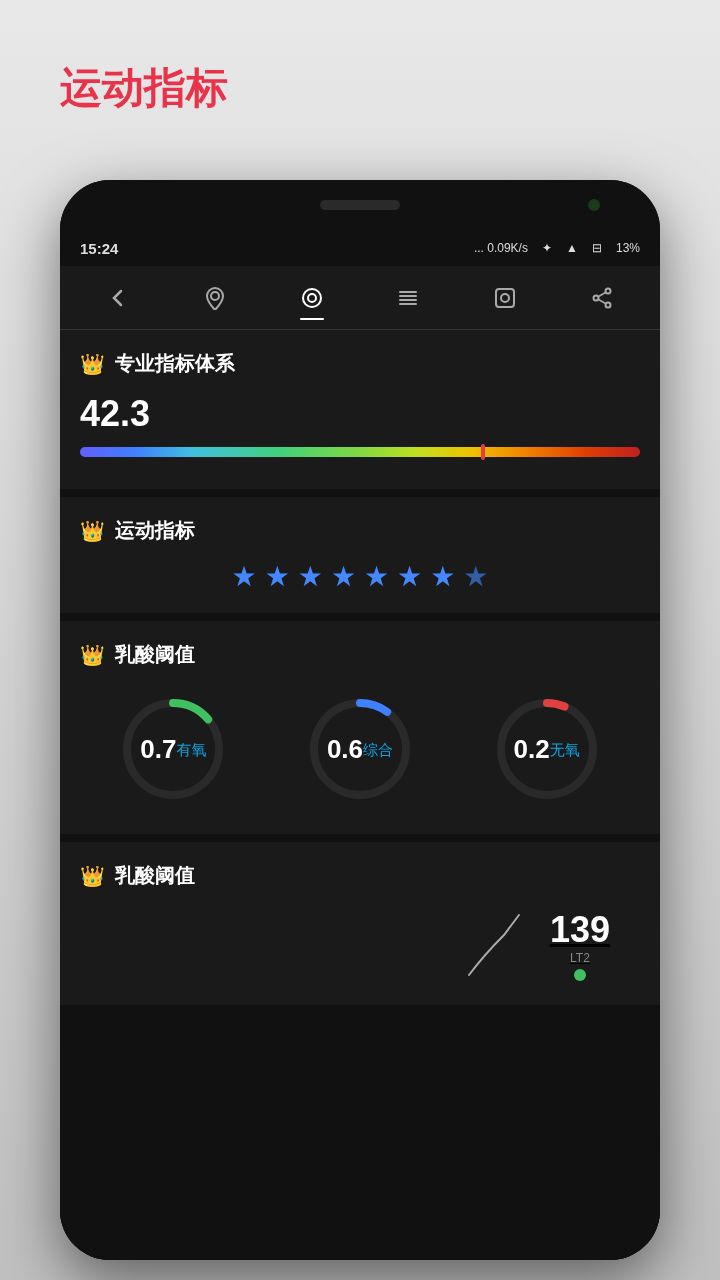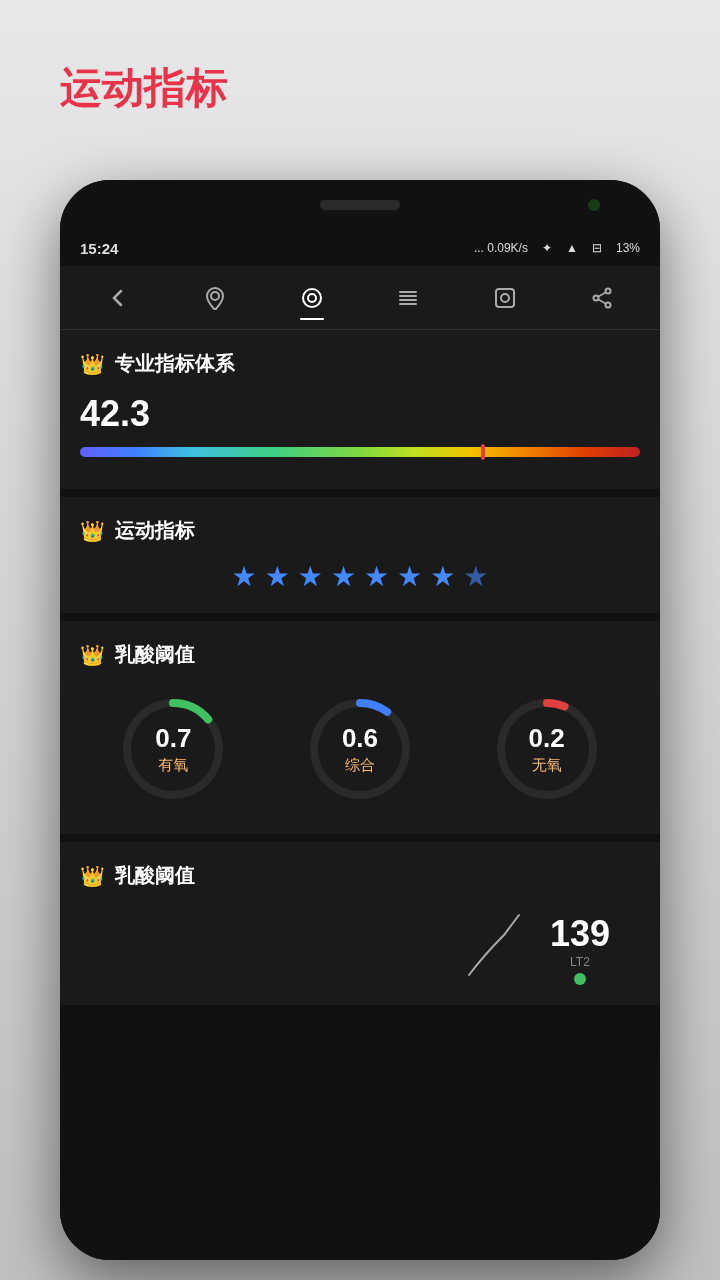--- a/index.html
+++ b/index.html
@@ -263,34 +263,34 @@
     }
 
     .circle-fill-green { stroke: #40c060; fill: none; stroke-width: 8; stroke-linecap: round; }
     .circle-fill-blue { stroke: #4080ff; fill: none; stroke-width: 8; stroke-linecap: round; }
     .circle-fill-red { stroke: #e04040; fill: none; stroke-width: 8; stroke-linecap: round; }
 
     .circle-text {
       position: absolute;
       inset: 0;
       display: flex;
-      flex-direction: column;
+      flex-direction: row;
       align-items: center;
       justify-content: center;
     }
 
     .circle-number {
       font-size: 26px;
       color: #fff;
       font-weight: 600;
     }
 
     .circle-label {
       font-size: 15px;
-      color: #fdba74;
+      color: #0ea5e9;
       margin-top: 2px;
     }
 
     
     .lactate-section {
       background: #1a1a1a;
       padding: 20px;
       min-height: 120px;
       position: relative;
     }
@@ -464,21 +464,21 @@
           </div>
 
         </div>
       </div>
 
       <div class="lactate-section">
         <div class="section-title">
           <span class="crown-icon">👑</span>
           <span>乳酸阈值</span>
         </div>
-        <div style="display:flex; justify-content:flex-end; align-items:flex-end; padding-right:30px; gap:16px;">
+        <div style="display:flex; justify-content:flex-end; align-items:center; padding-right:30px; gap:16px;text-decoration:underline;">
           <div style="position:relative; width:60px; height:80px; margin-right:10px;">
             <svg width="60" height="80" viewBox="0 0 60 80">
               <path d="M5 70 Q20 50 40 30 L55 10" stroke="#aaa" stroke-width="2" fill="none" stroke-linecap="round"></path>
             </svg>
           </div>
           <div style="text-align:center;">
             <div class="lactate-number">139</div>
             <div class="lactate-sublabel">LT2</div>
             <div class="lactate-dot"></div>
           </div>

